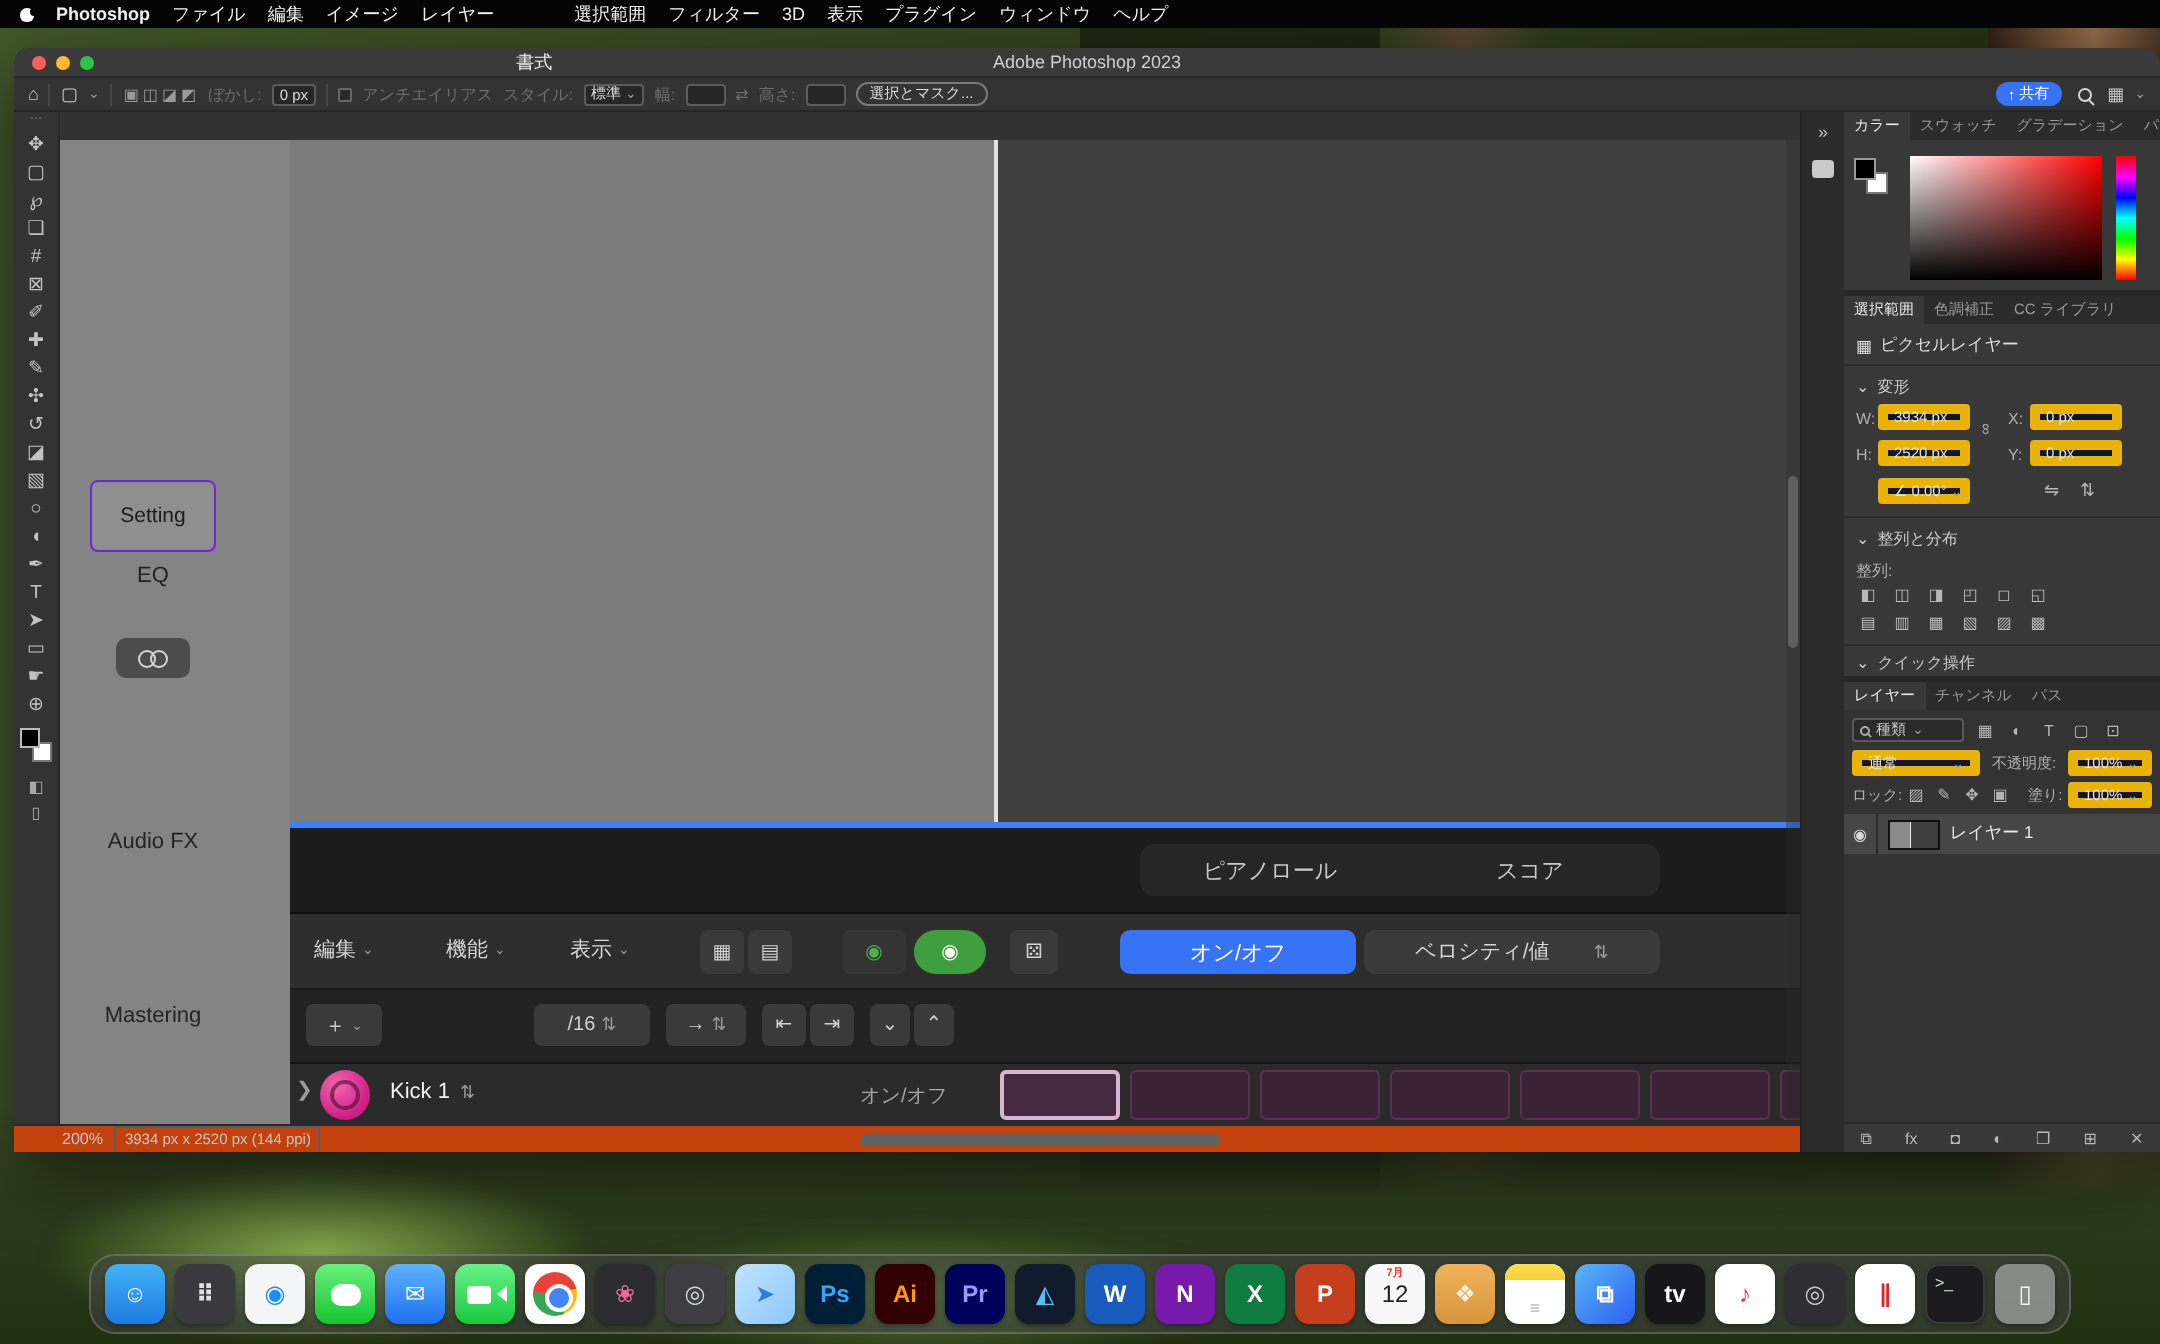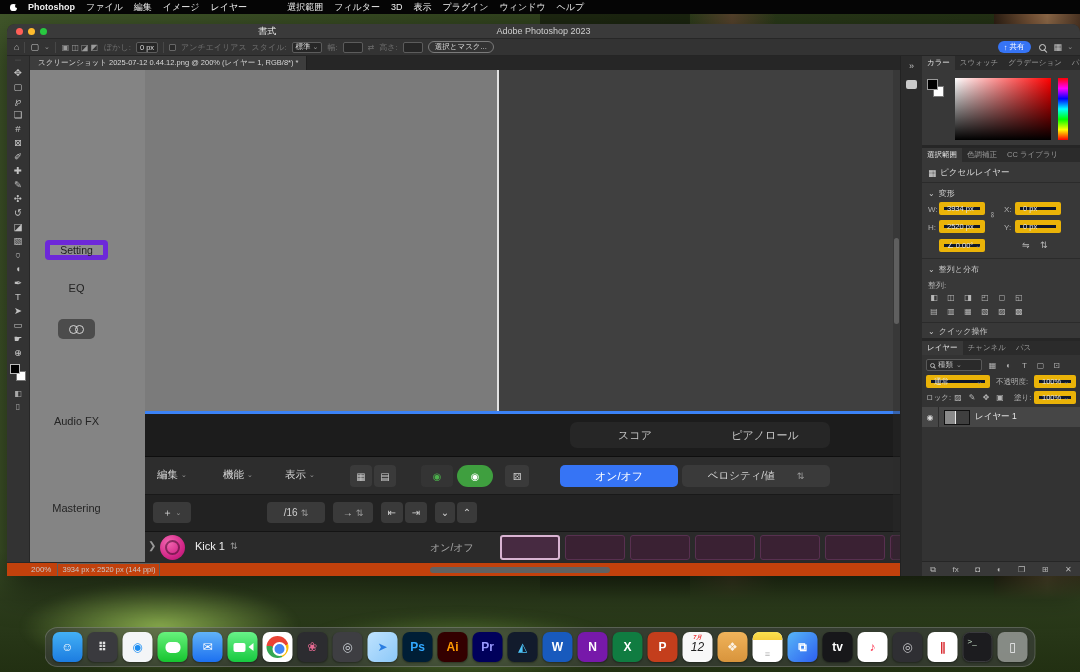--- a/index.html
+++ b/index.html
@@ -68,21 +68,21 @@
 .ts-bottom{height:13px;display:flex;align-items:center;justify-content:center;font-size:8px;color:#a8a8a8}
 
 
 .tabbar{position:absolute;left:23px;top:32px;width:870px;height:14px;background:#262626;display:flex}
 .doctab{height:100%;background:#3d3d3d;color:#d6d6d6;font-size:7.5px;display:flex;align-items:center;
  padding:0 8px;border-right:1px solid #1f1f1f;white-space:nowrap;overflow:hidden}
 .canvas{position:absolute;left:23px;top:46px;width:870px;height:492px;background:#4a4a4a;overflow:hidden}
 
 
 .ms-sidebar{position:absolute;left:0;top:0;width:115px;height:100%;background:#848484}
-.setting-btn{position:absolute;left:15px;top:170px;width:63px;height:20px;background:#8f8f8f;border:5px solid #6d28d9;
+.setting-btn{position:absolute;left:15px;top:170px;width:63px;height:36px;background:#8f8f8f;border:1px solid #6d28d9;
  border-radius:4px;color:#1c1c1c;font-size:10.5px;display:flex;align-items:center;justify-content:center}
 .eq-label{position:absolute;left:0;top:212px;width:93px;text-align:center;color:#222;font-size:11px}
 .stereo-btn{position:absolute;left:28px;top:249px;width:37px;height:20px;background:#4c4c4c;border-radius:5px;
  display:flex;align-items:center;justify-content:center}
 .sc{width:9px;height:9px;border:1.5px solid #d5d5d5;border-radius:50%}
 .sc+.sc{margin-left:-3px}
 .audiofx-label{position:absolute;left:0;top:345px;width:93px;text-align:center;color:#242424;font-size:11px}
 .mastering-label{position:absolute;left:0;top:432px;width:93px;text-align:center;color:#242424;font-size:11px}
 .ms-panel-light{position:absolute;left:115px;top:0;width:352px;height:341px;background:#7b7b7b}
 .ms-divider{position:absolute;left:467px;top:0;width:2px;height:341px;background:#e2e2e2}
@@ -307,45 +307,42 @@
           <div class="tool">⊕</div>
         </div>
       <div class="swatches">
         <span class="sw-f"></span>
         <span class="sw-b"></span>
       </div>
       <div class="ts-bottom">◧</div>
       <div class="ts-bottom">▯</div>
     </div>
 
-    <div class="tabbar">
-      <div class="doctab">スクリーンショット 2025-07-12 0.44.12.png @ 200% (レイヤー 1, RGB/8*) *</div>
-    </div>
 
     <div class="canvas">
       <div class="ms-sidebar">
         <div class="setting-btn">Setting</div>
         <div class="eq-label">EQ</div>
         <div class="stereo-btn">
           <span class="sc"></span>
           <span class="sc"></span>
         </div>
         <div class="audiofx-label">Audio FX</div>
         <div class="mastering-label">Mastering</div>
       </div>
       <div class="ms-panel-light"></div>
       <div class="ms-divider"></div>
       <div class="ms-panel-dark"></div>
       <div class="ms-blue-line"></div>
 
       <div class="seq">
         <div class="seq-header">
           <div class="seg">
+            <div class="seg-item">ピアノロール</div>
             <div class="seg-item">スコア</div>
-            <div class="seg-item">ピアノロール</div>
           </div>
         </div>
         <div class="seq-toolbar">
           <div class="dd" style="left:12px">
             <span>編集</span>
             <span class="tiny-chev">⌄</span>
           </div>
           <div class="dd" style="left:78px">
             <span>機能</span>
             <span class="tiny-chev">⌄</span>
@@ -569,21 +566,21 @@
         <div class="dock-icon" style="background: rgb(62, 62, 66); color: rgb(207, 212, 218);">◎</div>
         <div class="dock-icon" style="background: linear-gradient(135deg, rgb(191, 227, 255), rgb(140, 200, 248)); color: rgb(42, 125, 225);">➤</div>
         <div class="dock-icon" style="background: rgb(0, 30, 54); color: rgb(49, 168, 255);">Ps</div>
         <div class="dock-icon" style="background: rgb(51, 0, 0); color: rgb(255, 154, 0);">Ai</div>
         <div class="dock-icon" style="background: rgb(0, 0, 91); color: rgb(153, 153, 255);">Pr</div>
         <div class="dock-icon" style="background: rgb(18, 27, 44); color: rgb(77, 195, 247);">◭</div>
         <div class="dock-icon" style="background: rgb(24, 90, 189); color: rgb(255, 255, 255);">W</div>
         <div class="dock-icon" style="background: rgb(119, 25, 170); color: rgb(255, 255, 255);">N</div>
         <div class="dock-icon" style="background: rgb(16, 124, 65); color: rgb(255, 255, 255);">X</div>
         <div class="dock-icon" style="background: rgb(196, 62, 28); color: rgb(255, 255, 255);">P</div>
-        <div class="dock-icon calendar" style="background: rgb(248, 248, 248); font-style: italic;">
+        <div class="dock-icon calendar" style="background: rgb(248, 248, 248);">
           <span class="cal-head">7月</span>
           <span class="cal-day">12</span>
         </div>
         <div class="dock-icon" style="background: linear-gradient(rgb(240, 179, 90), rgb(216, 148, 60)); color: rgba(255, 255, 255, 0.85);">❖</div>
         <div class="dock-icon notes" style="background: rgb(255, 255, 255); color: rgb(181, 181, 181);">≡</div>
         <div class="dock-icon" style="background: linear-gradient(135deg, rgb(87, 182, 248), rgb(45, 95, 240)); color: rgb(255, 255, 255);">⧉</div>
         <div class="dock-icon" style="background: rgb(23, 23, 26); color: rgb(255, 255, 255);">tv</div>
         <div class="dock-icon" style="background: rgb(255, 255, 255); color: rgb(250, 45, 72);">♪</div>
         <div class="dock-icon" style="background: rgb(47, 47, 51); color: rgb(201, 201, 204);">◎</div>
         <div class="dock-icon" style="background: rgb(255, 255, 255); color: rgb(216, 38, 44);">∥</div>

